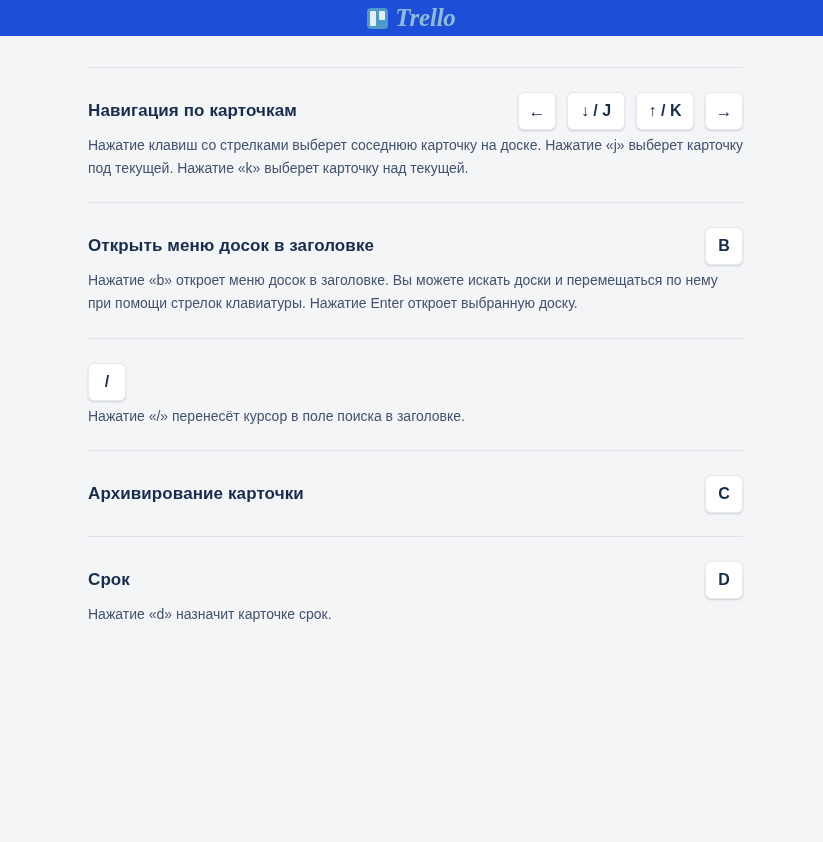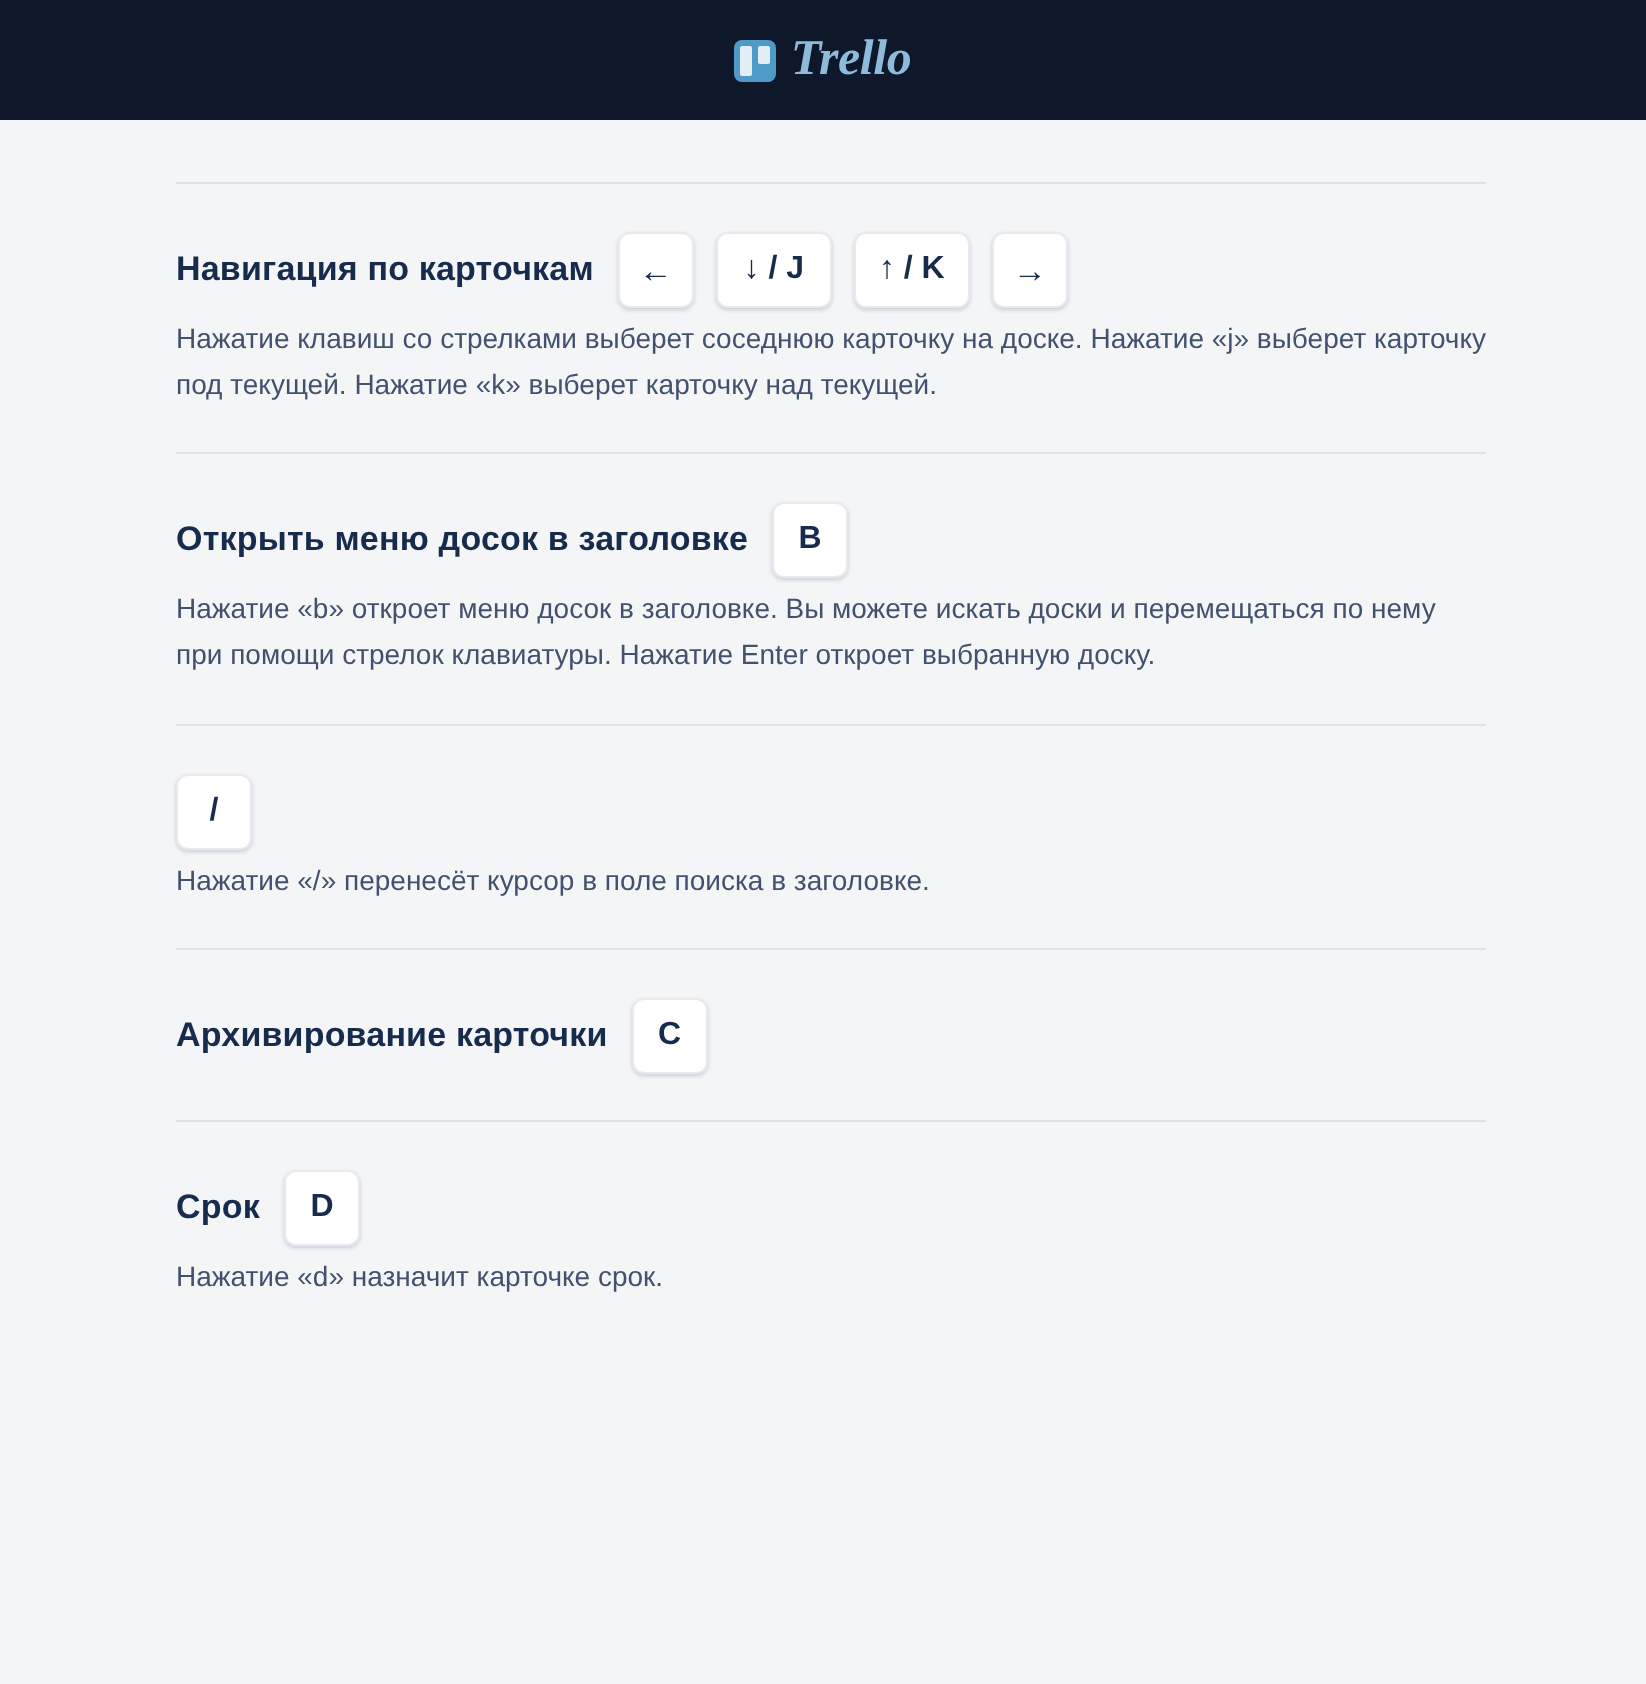--- a/index.html
+++ b/index.html
@@ -12,22 +12,22 @@
     height: 842px;
     background: #f4f5f7;
     font-family: "Liberation Sans", sans-serif;
     overflow: hidden;
     color: #253858;
     -webkit-font-smoothing: antialiased;
   }
 
   
   .app-header {
-    height: 60px;
-    background: #0f172a;
+    height: 36px;
+    background: #1d4ed8;
     display: flex;
     align-items: center;
     justify-content: center;
     position: relative;
   }
   .brand {
     display: flex;
     align-items: center;
     gap: 7px;
     user-select: none;
@@ -94,21 +94,21 @@
   .shortcut {
     border-top: 1px solid #dfe1e6;
     padding-top: 24px;
     padding-bottom: 23px;
   }
   .shortcut:first-child { border-top: 1px solid #dfe1e6; }
 
   .shortcut-row {
     display: flex;
     align-items: center;
-    justify-content: flex-start;
+    justify-content: space-between;
     gap: 12px;
     min-height: 38px;
   }
   .shortcut-title {
     font-size: 17px;
     font-weight: bold;
     color: #172b4d;
     margin: 0;
     letter-spacing: 0.1px;
   }

